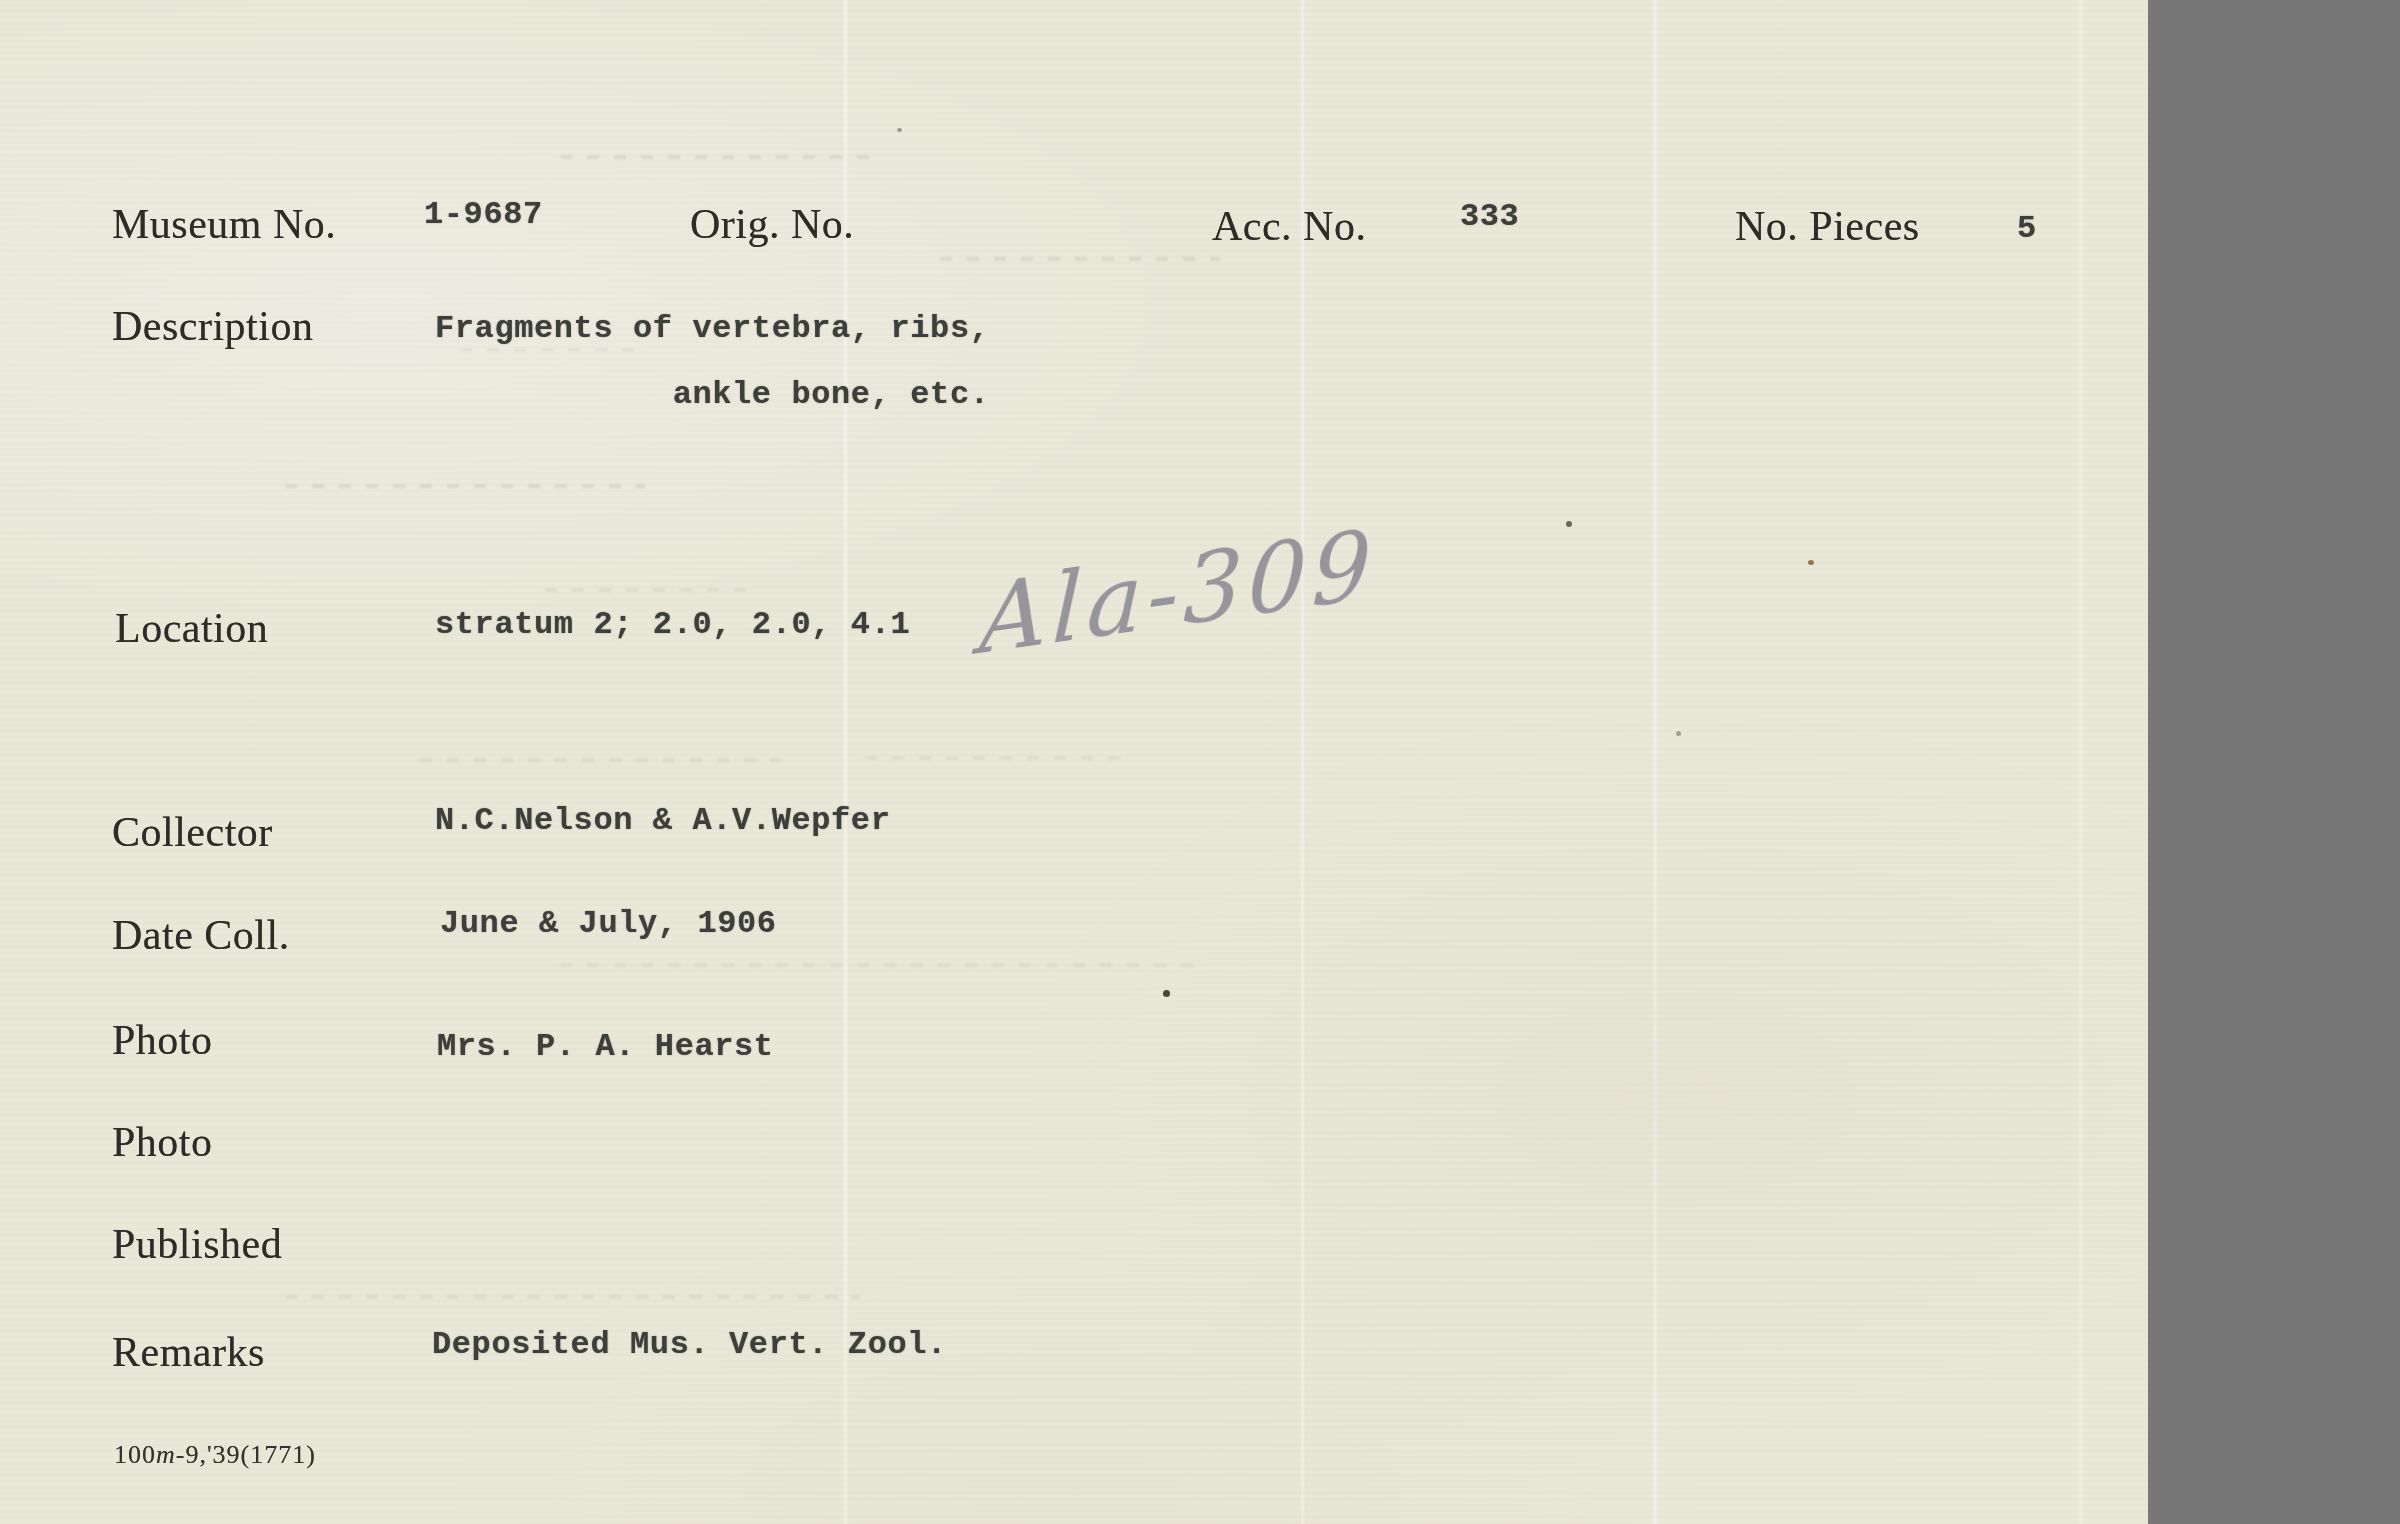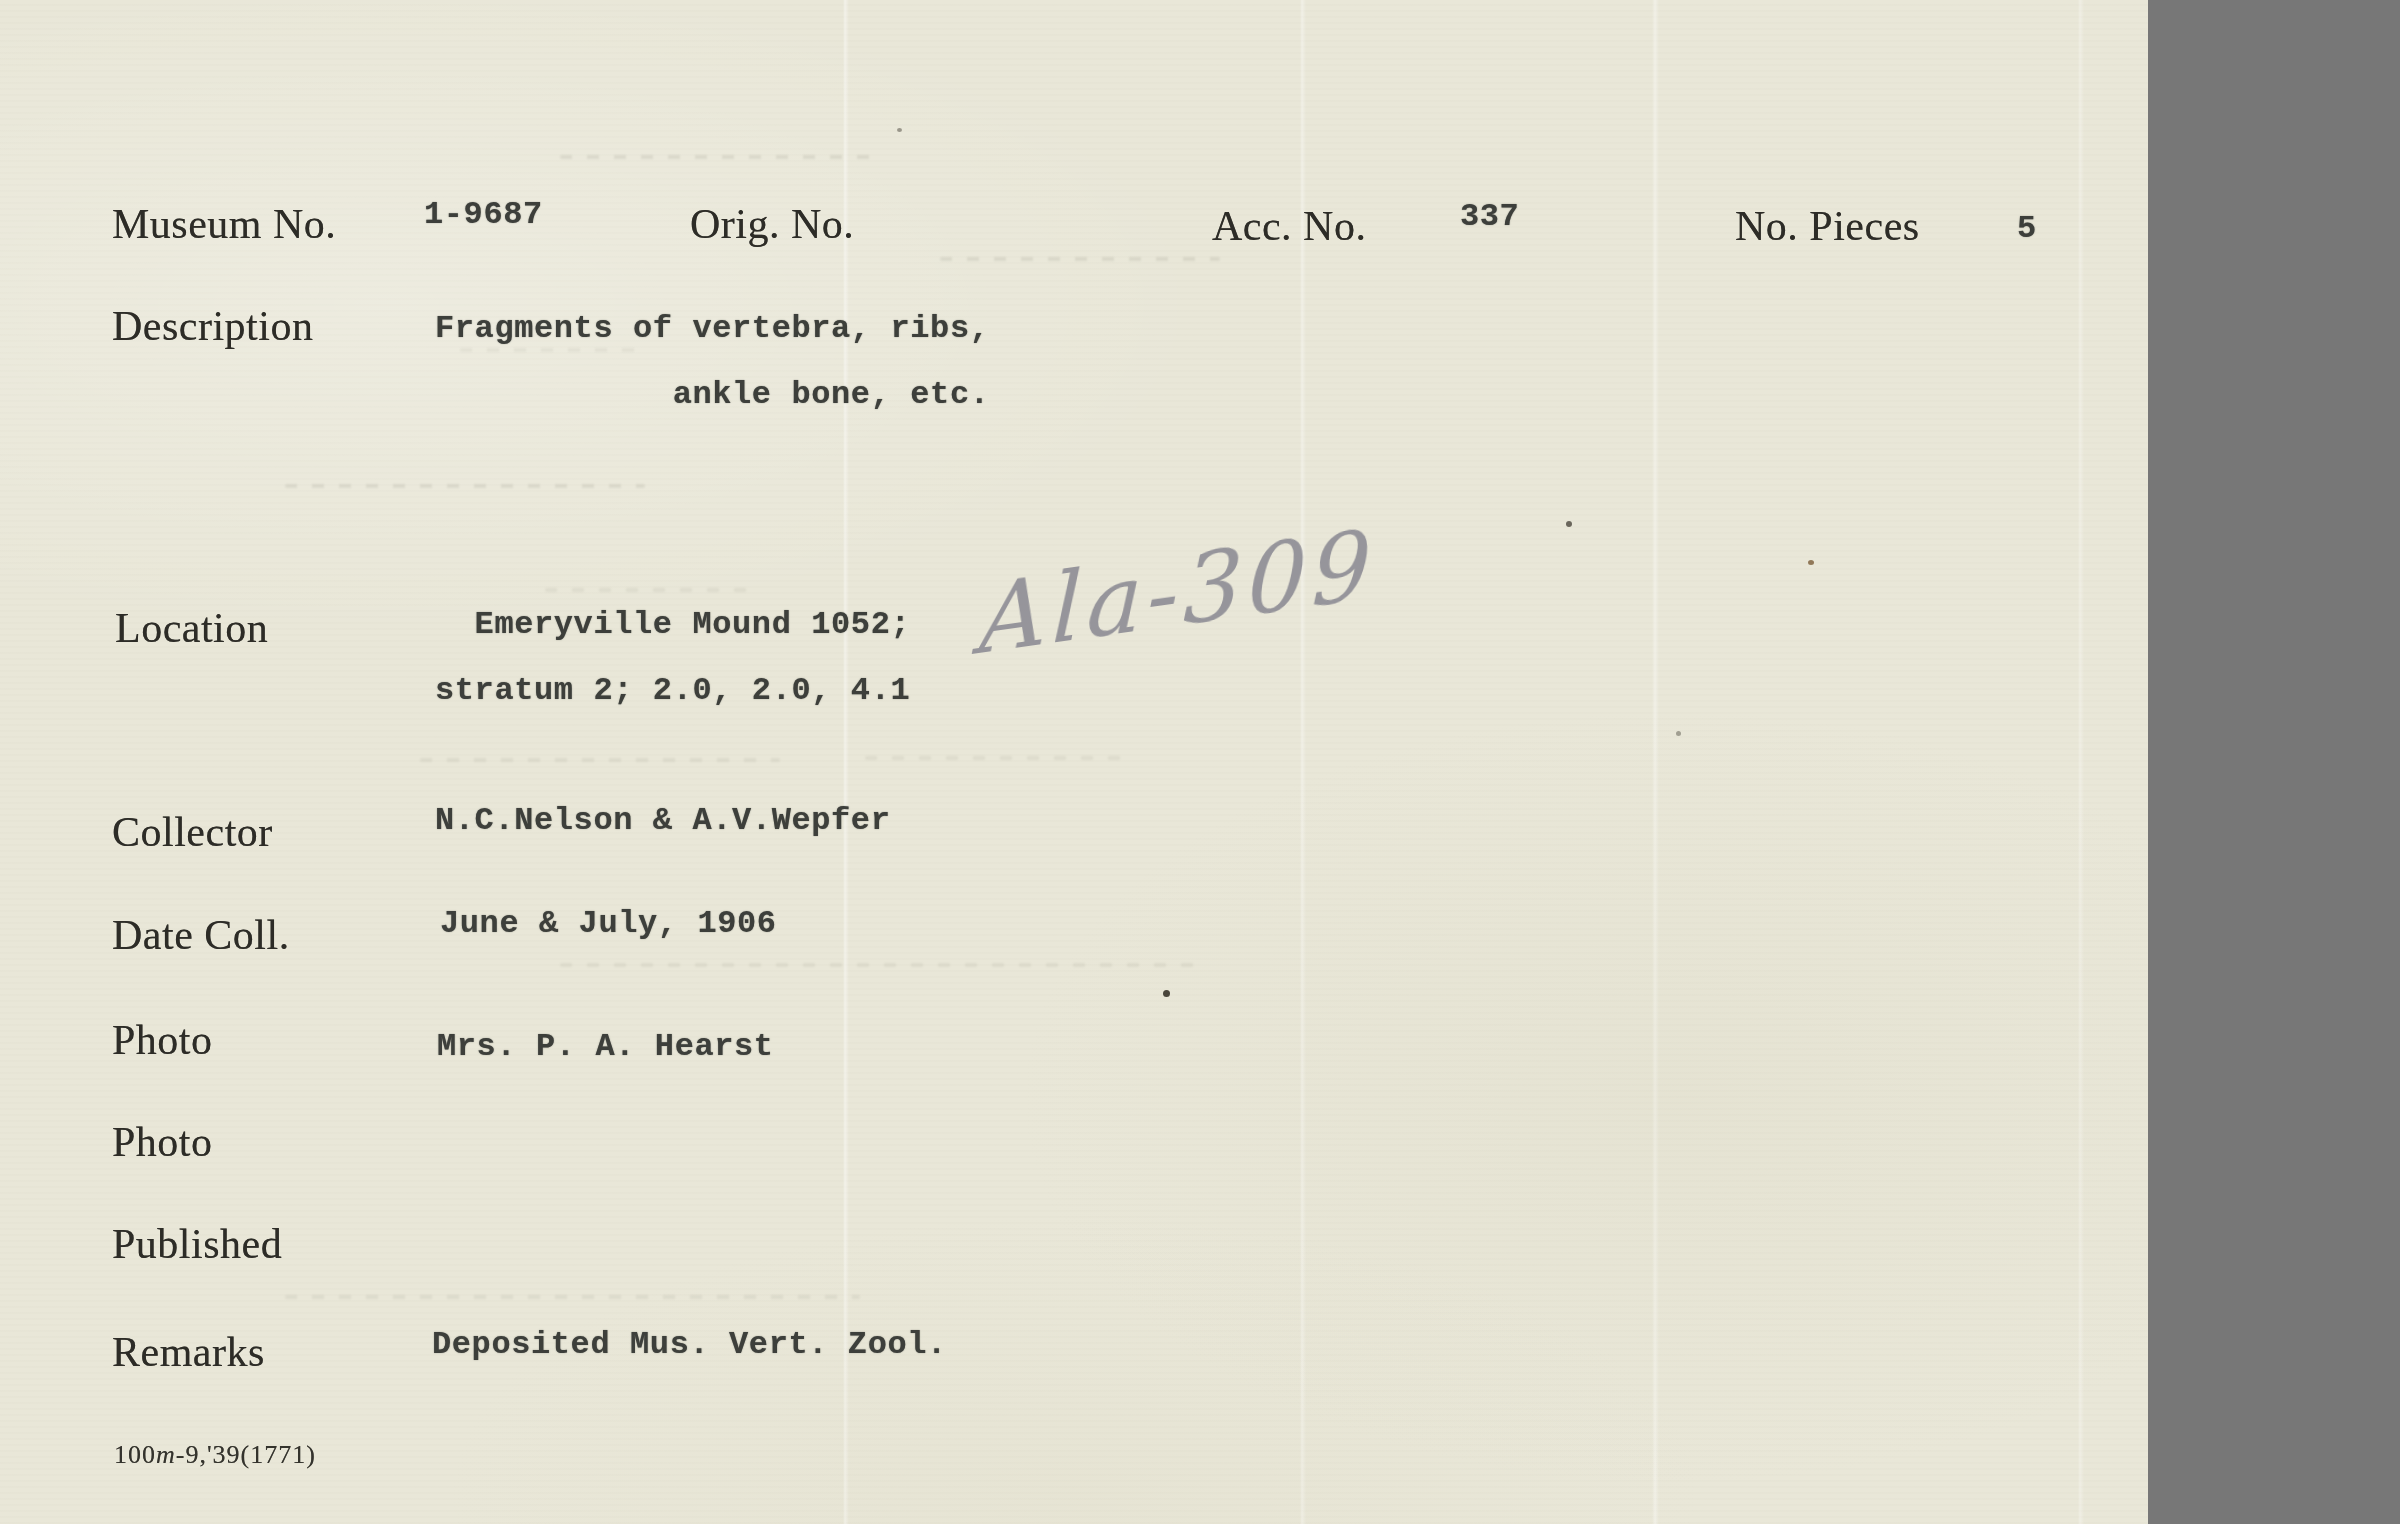--- a/index.html
+++ b/index.html
@@ -79,33 +79,32 @@
 </style>
 </head>
 <body>
 
 <div class="card">
 
   <div class="label" style="left:112px;top:200px">Museum No.</div>
   <div class="typed" style="left:392px;top:196px">1-9687</div>
   <div class="label" style="left:690px;top:200px">Orig. No.</div>
   <div class="label" style="left:1212px;top:202px">Acc. No.</div>
-  <div class="typed" style="left:1428px;top:198px">337</div>
+  <div class="typed" style="left:1428px;top:198px">333</div>
   <div class="label" style="left:1735px;top:202px">No. Pieces</div>
   <div class="typed" style="left:1985px;top:210px">5</div>
 
   <div class="label" style="left:112px;top:302px">Description</div>
   <div class="typed block" style="left:403px;top:296px">
     <span>Fragments of vertebra, ribs,</span>
     <span>ankle bone, etc.</span>
   </div>
 
   <div class="label" style="left:115px;top:604px">Location</div>
   <div class="typed block" style="left:403px;top:592px">
-    <span>Emeryville Mound 1052;</span>
     <span>stratum 2; 2.0, 2.0, 4.1</span>
   </div>
 
   <div class="handwriting">Ala-309</div>
 
   <div class="label" style="left:112px;top:808px">Collector</div>
   <div class="typed" style="left:403px;top:802px">N.C.Nelson &amp; A.V.Wepfer</div>
 
   <div class="label" style="left:112px;top:911px">Date Coll.</div>
   <div class="typed" style="left:408px;top:905px">June &amp; July, 1906</div>

